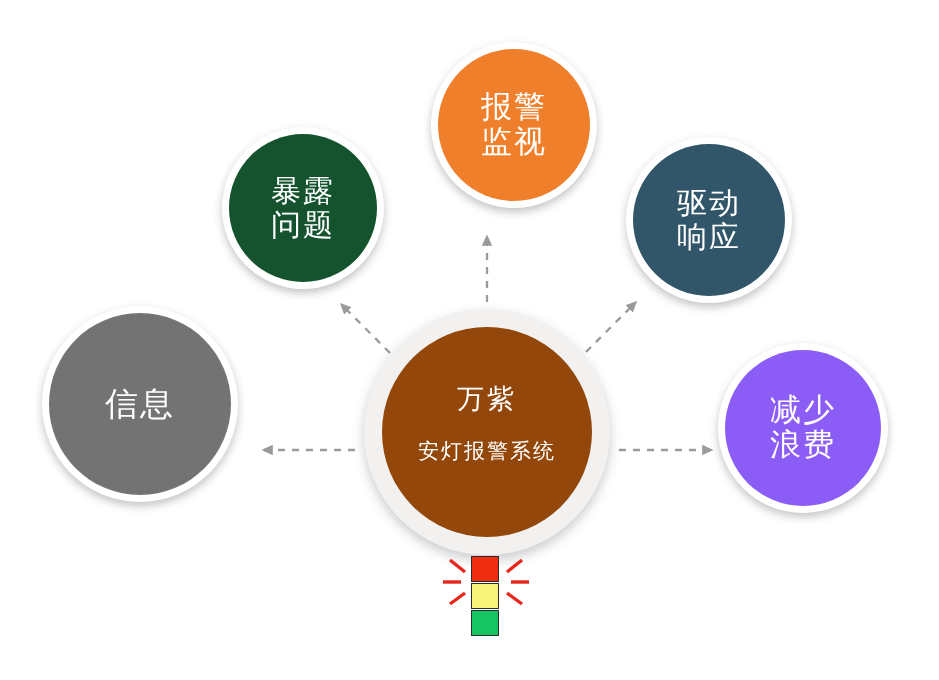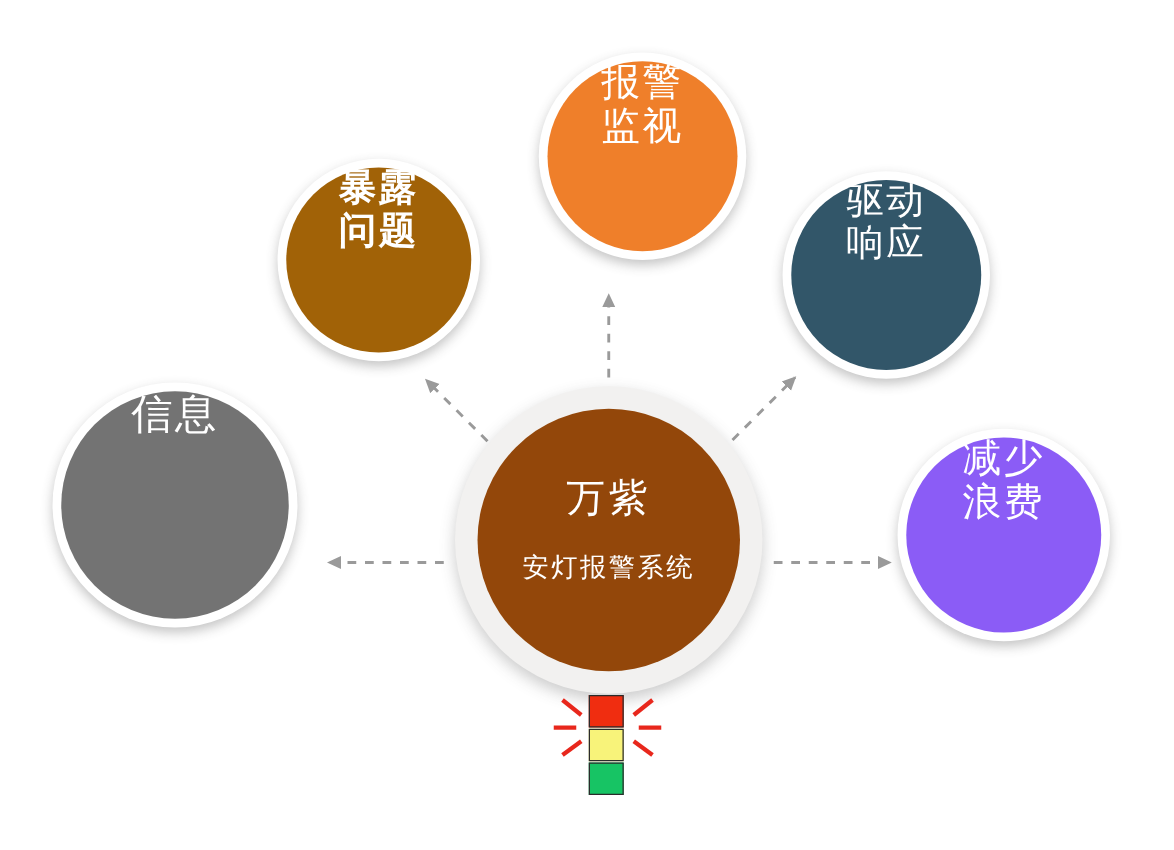--- a/index.html
+++ b/index.html
@@ -45,20 +45,21 @@
   .node.sat {
     background: #ffffff;
     box-shadow: 0 4px 9px rgba(60,60,60,0.30);
   }
   .node.sat > .disc {
     position: absolute;
     border-radius: 50%;
     display: flex;
     flex-direction: column;
     align-items: center;
+    justify-content: center;
     inset: 7px;
     box-shadow: inset 0 0 0 0 rgba(0,0,0,0);
   }
   .node .lbl {
     display: block;
     white-space: nowrap;
   }
 
   
   #hub {
@@ -79,31 +80,31 @@
     height: 210px;
     border-radius: 50%;
     background: #93470a;
     display: flex;
     flex-direction: column;
     align-items: center;
     justify-content: center;
     color: #ffffff;
     text-align: center;
   }
-  #hub-disc .hub-line1 { font-size: 31px; letter-spacing: 3px; margin-bottom: 20px; }
+  #hub-disc .hub-line1 { font-size: 27px; letter-spacing: 3px; margin-bottom: 20px; }
   #hub-disc .hub-line2 { font-size: 21px; letter-spacing: 2px; margin-bottom: 18px; }
   #hub-disc .hub-line3 { font-size: 25px; letter-spacing: 2px; }
 
   
   #sat-alarm { left: 431px; top: 42px;  width: 166px; height: 166px; }
   #sat-alarm .disc { background: #ef7f2a; }
   #sat-alarm .lbl { font-size: 31px; letter-spacing: 2px; }
 
   #sat-expose { left: 222px; top: 127px; width: 162px; height: 162px; }
-  #sat-expose .disc { background: #a16207; font-weight: bold; }
+  #sat-expose .disc { background: #14532d; }
   #sat-expose .lbl { font-size: 30px; letter-spacing: 2px; }
 
   #sat-drive { left: 626px; top: 137px; width: 166px; height: 166px; }
   #sat-drive .disc { background: #325669; }
   #sat-drive .lbl { font-size: 30px; letter-spacing: 2px; }
 
   #sat-info { left: 42px; top: 306px; width: 196px; height: 196px; }
   #sat-info .disc { background: #737373; }
   #sat-info .lbl { font-size: 33px; letter-spacing: 2px; }
 

